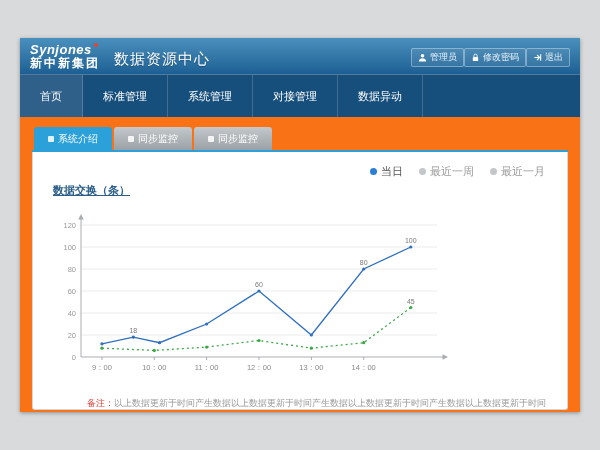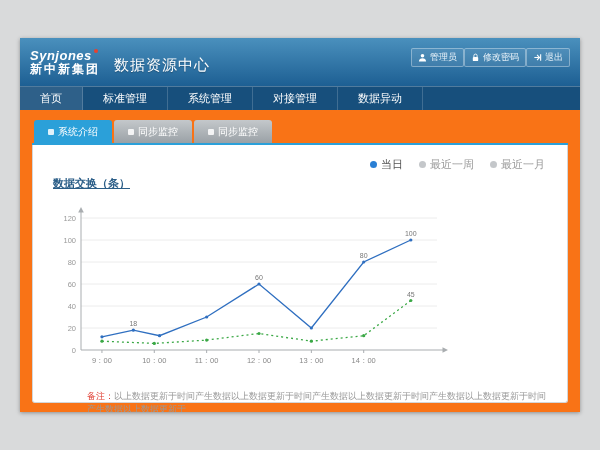--- a/index.html
+++ b/index.html
@@ -2,32 +2,32 @@
 <html><head>
 <meta charset="utf-8">
 <style>
   * { margin:0; padding:0; box-sizing:border-box; }
   html,body { width:600px; height:450px; overflow:hidden; }
   body { font-family:"Liberation Sans","DejaVu Sans",sans-serif; background:#d9dadb; }
   .stage { width:600px; height:450px; display:flex; align-items:center; justify-content:center; }
   .window { width:560px; height:374px; background:#fff; box-shadow:0 1px 4px rgba(0,0,0,.35); display:flex; flex-direction:column; }
 
   
-  .hdr { height:48px; background:linear-gradient(#4a90bd,#1d5f93); display:flex; align-items:center; padding:0 10px; position:relative; }
+  .hdr { height:36px; background:linear-gradient(#4a90bd,#1d5f93); display:flex; align-items:center; padding:0 10px; position:relative; }
   .logo { line-height:1.05; margin-right:14px; }
   .logo-en { color:#fff; font-size:13px; font-weight:bold; font-style:italic; letter-spacing:.5px; }
   .logo-en::after { content:''; display:inline-block; width:4px; height:4px; background:#e8422d; border-radius:50%; margin-left:2px; vertical-align:top; }
   .logo-cn { color:#fff; font-size:12px; font-weight:bold; letter-spacing:2px; }
   .app-title { color:#fff; font-size:15px; letter-spacing:1px; margin-top:6px; text-shadow:0 1px 1px rgba(0,0,0,.25); }
   .hdr-right { position:absolute; right:10px; top:10px; display:flex; }
   .hbtn { display:flex; align-items:center; gap:3px; color:#eaf3fa; font-size:9px; padding:2px 6px; border:1px solid rgba(255,255,255,.35); border-radius:2px; background:rgba(255,255,255,.08); cursor:pointer; }
   .hbtn svg { display:block; }
 
   
-  .nav { height:24px; background:#174f7c; display:flex; align-items:stretch; border-top:1px solid rgba(255,255,255,.25); }
+  .nav { height:43px; background:#174f7c; display:flex; align-items:stretch; border-top:1px solid rgba(255,255,255,.25); }
   .nav-item { color:#fff; font-size:11px; display:flex; align-items:center; padding:0 20px; border-right:1px solid rgba(255,255,255,.18); cursor:pointer; }
   .nav-item:first-child { background:rgba(255,255,255,.10); }
 
   
   .content { flex:1; background:#f97316; padding:10px 12px 0 12px; overflow:hidden; }
   .tabs { display:flex; gap:2px; padding-left:2px; }
   .tab { font-size:10px; color:#fff; padding:5px 14px 4px 14px; border-radius:3px 3px 0 0; display:flex; align-items:center; gap:4px; cursor:pointer; }
   .tab .tab-ico { width:6px; height:6px; background:rgba(255,255,255,.85); display:inline-block; border-radius:1px; }
   .tab.active { background:#2ba0d9; }
   .tab.inactive { background:linear-gradient(#c4c8cb,#9aa1a6); }

